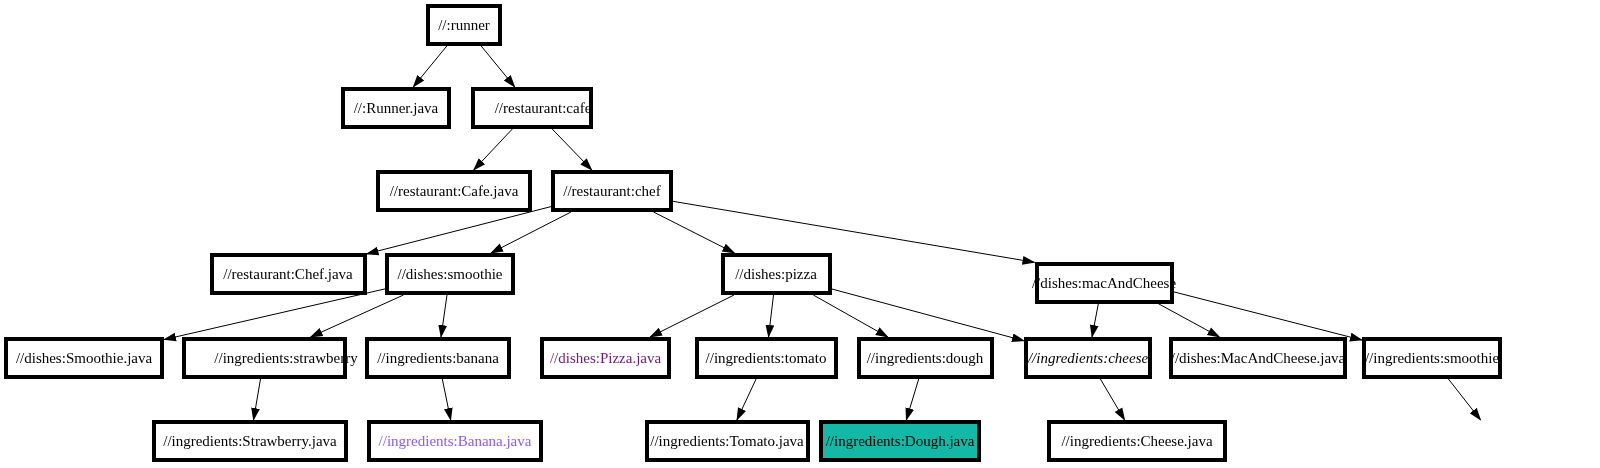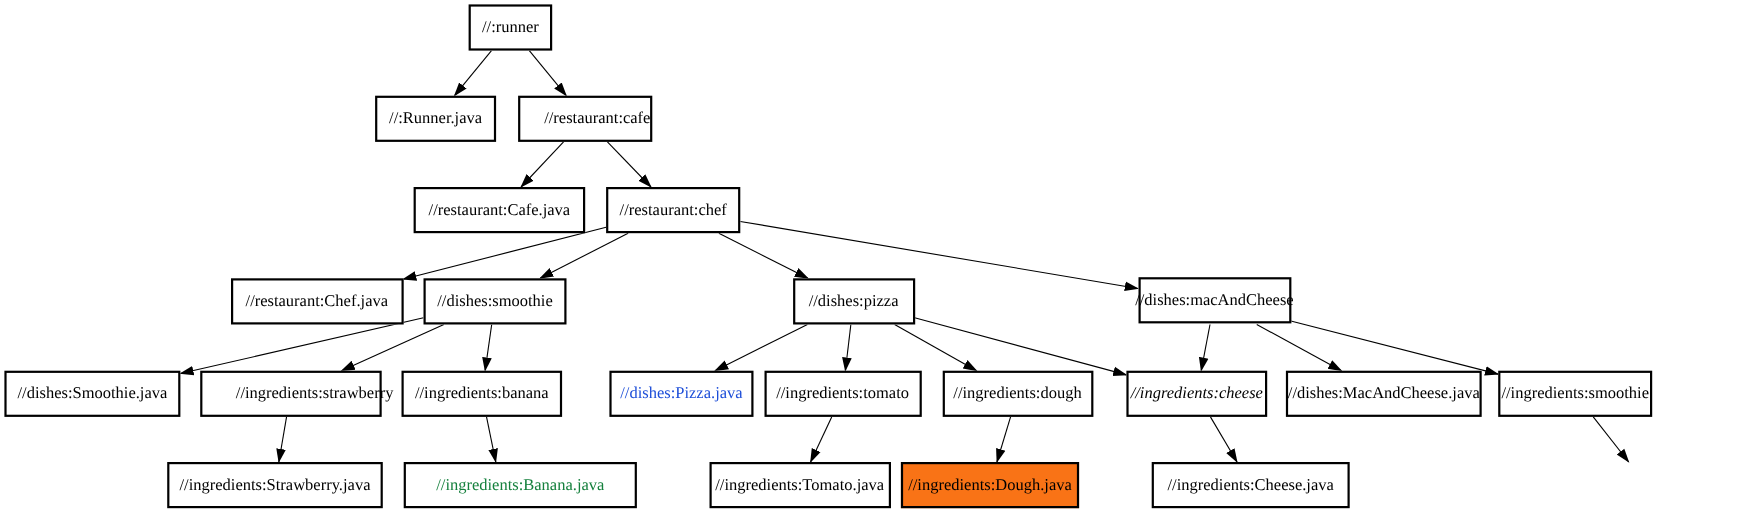--- a/index.html
+++ b/index.html
@@ -18,21 +18,21 @@
   .graph-canvas svg.edges {
     position: absolute;
     left: 0;
     top: 0;
     width: 1600px;
     height: 468px;
   }
   .node {
     position: absolute;
     box-sizing: border-box;
-    border: 2px solid #6d28d9;
+    border: 4px solid #6d28d9;
     background: #ffffff;
     display: flex;
     align-items: center;
     justify-content: center;
     font-size: 15px;
     color: #000000;
     white-space: nowrap;
   }
 </style>
 </head>
@@ -87,58 +87,58 @@
     </div>
     <div class="node" style="left: 209.5px; top: 253px; width: 157px; height: 42px; background: rgb(255, 255, 255); border-color: rgb(0, 0, 0); color: rgb(0, 0, 0);">
       <span>//restaurant:Chef.java</span>
     </div>
     <div class="node" style="left: 385px; top: 253px; width: 130px; height: 42px; background: rgb(255, 255, 255); border-color: rgb(0, 0, 0); color: rgb(0, 0, 0);">
       <span>//dishes:smoothie</span>
     </div>
     <div class="node" style="left: 720.5px; top: 253px; width: 111px; height: 42px; background: rgb(255, 255, 255); border-color: rgb(0, 0, 0); color: rgb(0, 0, 0);">
       <span>//dishes:pizza</span>
     </div>
-    <div class="node" style="left: 1034.5px; top: 252px; width: 139px; height: 42px; background: rgb(255, 255, 255); border-color: rgb(0, 0, 0); color: rgb(0, 0, 0);">
+    <div class="node" style="left: 1034.5px; top: 262px; width: 139px; height: 42px; background: rgb(255, 255, 255); border-color: rgb(0, 0, 0); color: rgb(0, 0, 0);">
       <span>//dishes:macAndCheese</span>
     </div>
     <div class="node" style="left: 4px; top: 337px; width: 160px; height: 42px; background: rgb(255, 255, 255); border-color: rgb(0, 0, 0); color: rgb(0, 0, 0);">
       <span>//dishes:Smoothie.java</span>
     </div>
     <div class="node" style="left: 181.5px; top: 337px; width: 165px; height: 42px; background: rgb(255, 255, 255); border-color: rgb(0, 0, 0); color: rgb(0, 0, 0); padding-left: 44px;">
       <span>//ingredients:strawberry</span>
     </div>
     <div class="node" style="left: 365px; top: 337px; width: 146px; height: 42px; background: rgb(255, 255, 255); border-color: rgb(0, 0, 0); color: rgb(0, 0, 0);">
       <span>//ingredients:banana</span>
     </div>
-    <div class="node" style="left: 554px; top: 337px; width: 131px; height: 42px; background: rgb(255, 255, 255); border-color: rgb(0, 0, 0); color: #1d4ed8;">
+    <div class="node" style="left: 540px; top: 337px; width: 131px; height: 42px; background: rgb(255, 255, 255); border-color: rgb(0, 0, 0); color: #701a75;">
       <span>//dishes:Pizza.java</span>
     </div>
     <div class="node" style="left: 694.5px; top: 337px; width: 143px; height: 42px; background: rgb(255, 255, 255); border-color: rgb(0, 0, 0); color: rgb(0, 0, 0); text-align: right;">
       <span>//ingredients:tomato</span>
     </div>
     <div class="node" style="left: 856.5px; top: 337px; width: 137px; height: 42px; background: rgb(255, 255, 255); border-color: rgb(0, 0, 0); color: rgb(0, 0, 0);">
       <span>//ingredients:dough</span>
     </div>
     <div class="node" style="left: 1024px; top: 337px; width: 128px; height: 42px; background: rgb(255, 255, 255); border-color: rgb(0, 0, 0); color: rgb(0, 0, 0); font-style: italic;">
       <span>//ingredients:cheese</span>
     </div>
     <div class="node" style="left: 1169px; top: 337px; width: 178px; height: 42px; background: rgb(255, 255, 255); border-color: rgb(0, 0, 0); color: rgb(0, 0, 0);">
       <span>//dishes:MacAndCheese.java</span>
     </div>
     <div class="node" style="left: 1362px; top: 337px; width: 140px; height: 42px; background: rgb(255, 255, 255); border-color: rgb(0, 0, 0); color: rgb(0, 0, 0);">
       <span>//ingredients:smoothie</span>
     </div>
     <div class="node" style="left: 152px; top: 420px; width: 196px; height: 42px; background: rgb(255, 255, 255); border-color: rgb(0, 0, 0); color: rgb(0, 0, 0);">
       <span>//ingredients:Strawberry.java</span>
     </div>
-    <div class="node" style="left: 367px; top: 420px; width: 212px; height: 42px; background: rgb(255, 255, 255); border-color: rgb(0, 0, 0); color: #15803d;">
+    <div class="node" style="left: 367px; top: 420px; width: 176px; height: 42px; background: rgb(255, 255, 255); border-color: rgb(0, 0, 0); color: #8b5cf6;">
       <span>//ingredients:Banana.java</span>
     </div>
     <div class="node" style="left: 644.5px; top: 420px; width: 165px; height: 42px; background: rgb(255, 255, 255); border-color: rgb(0, 0, 0); color: rgb(0, 0, 0);">
       <span>//ingredients:Tomato.java</span>
     </div>
-    <div class="node" style="left: 819px; top: 420px; width: 162px; height: 42px; background: #f97316; border-color: rgb(0, 0, 0); color: rgb(0, 0, 0);">
+    <div class="node" style="left: 819px; top: 420px; width: 162px; height: 42px; background: #14b8a6; border-color: rgb(0, 0, 0); color: rgb(0, 0, 0);">
       <span>//ingredients:Dough.java</span>
     </div>
     <div class="node" style="left: 1047px; top: 420px; width: 180px; height: 42px; background: rgb(255, 255, 255); border-color: rgb(0, 0, 0); color: rgb(0, 0, 0);">
       <span>//ingredients:Cheese.java</span>
     </div>
   </div>
 
 </body></html>

